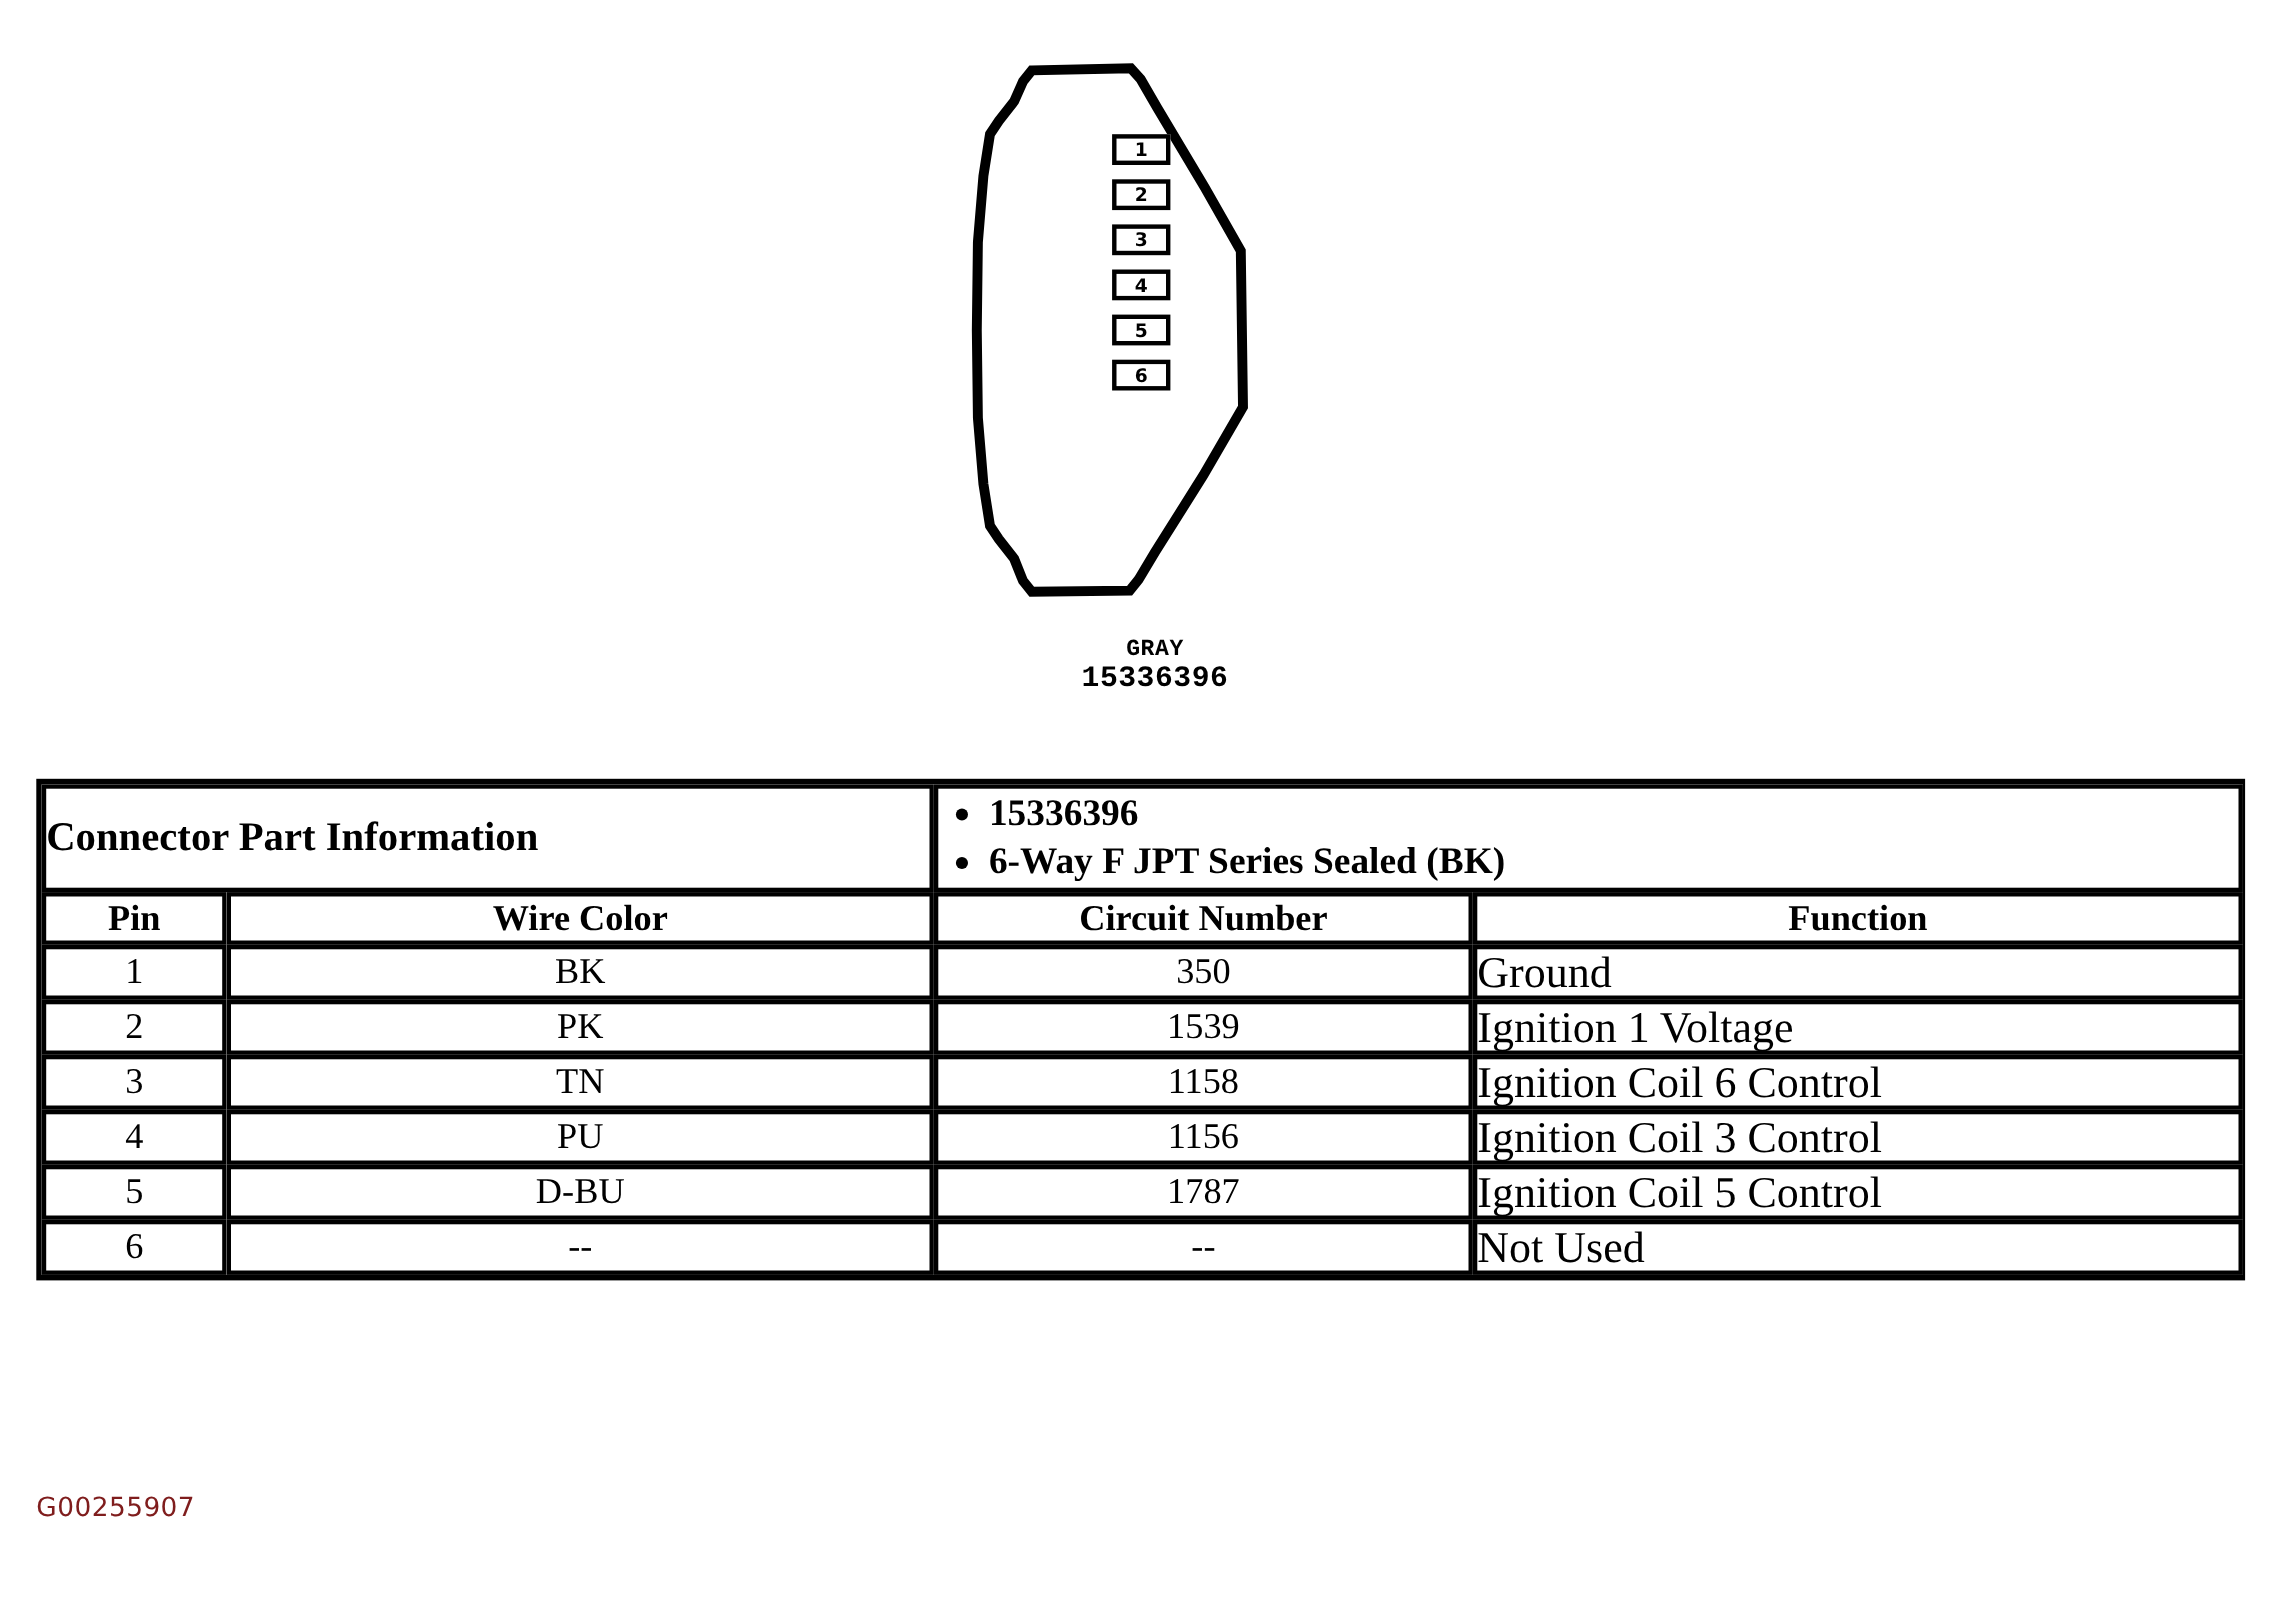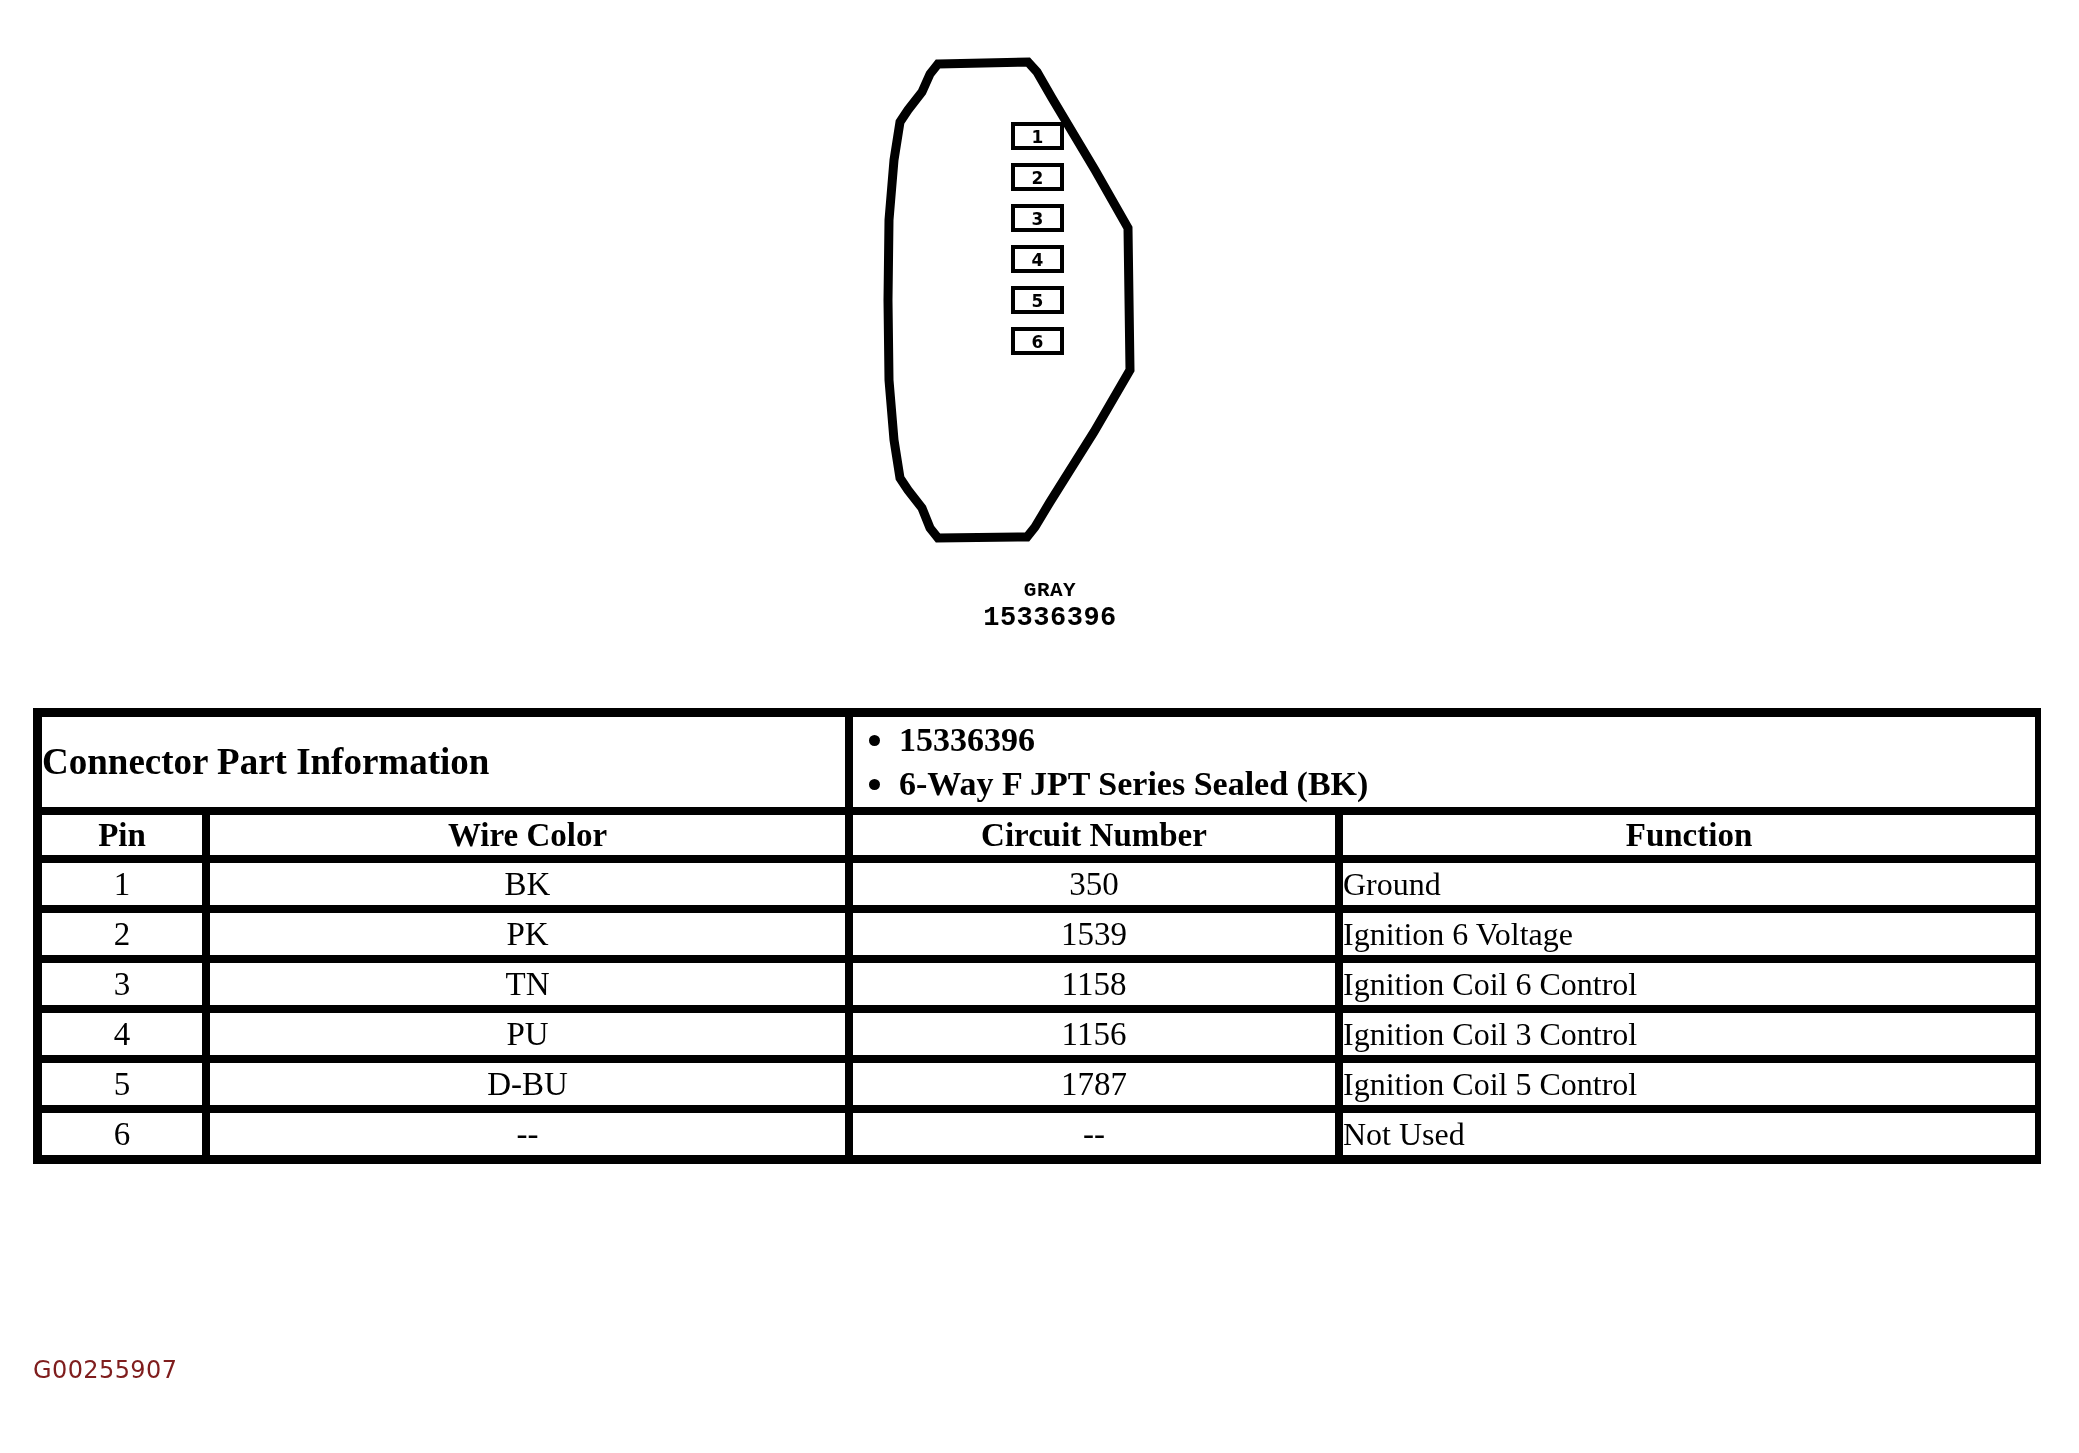--- a/index.html
+++ b/index.html
@@ -145,21 +145,21 @@
     padding: 6px 8px;
   }
   .cell-center {
     text-align: center;
     font-size: 33px;
     line-height: 42px;
     padding: 5px 8px;
   }
   .cell-left {
     text-align: left;
-    font-size: 32px;
+    font-size: 40px;
     line-height: 42px;
     padding: 5px 10px;
   }
 
   #figure-id {
     position: absolute;
     left: 33px;
     top: 1356px;
     font-family: "DejaVu Sans", sans-serif;
     font-size: 24px;
@@ -257,21 +257,21 @@
       <tr>
         <td class="cell-center">1</td>
         <td class="cell-center">BK</td>
         <td class="cell-center">350</td>
         <td class="cell-left">Ground</td>
       </tr>
       <tr>
         <td class="cell-center">2</td>
         <td class="cell-center">PK</td>
         <td class="cell-center">1539</td>
-        <td class="cell-left">Ignition 6 Voltage</td>
+        <td class="cell-left">Ignition 1 Voltage</td>
       </tr>
       <tr>
         <td class="cell-center">3</td>
         <td class="cell-center">TN</td>
         <td class="cell-center">1158</td>
         <td class="cell-left">Ignition Coil 6 Control</td>
       </tr>
       <tr>
         <td class="cell-center">4</td>
         <td class="cell-center">PU</td>

